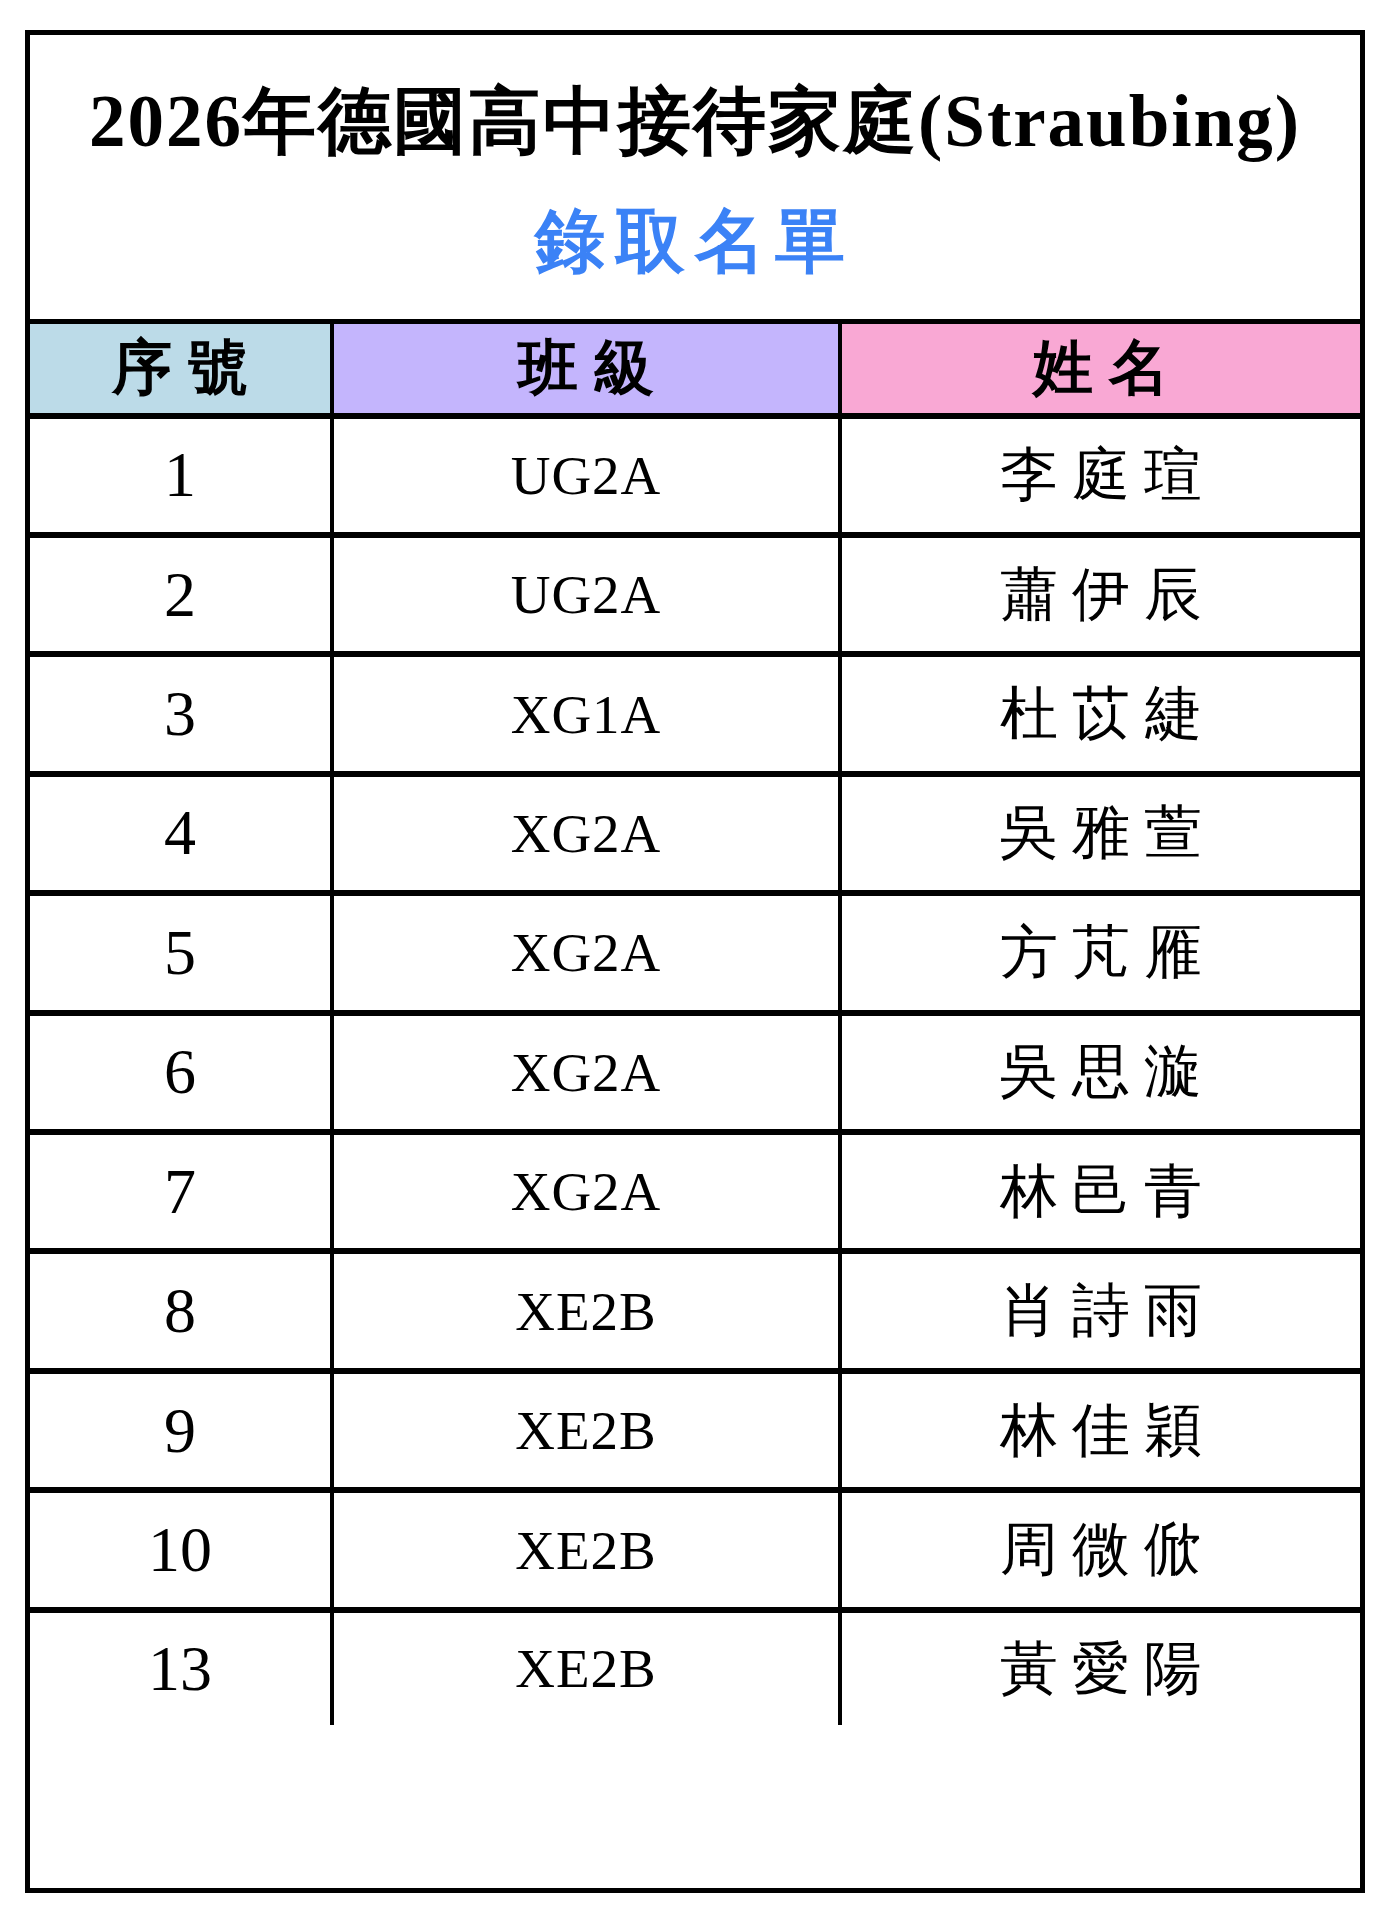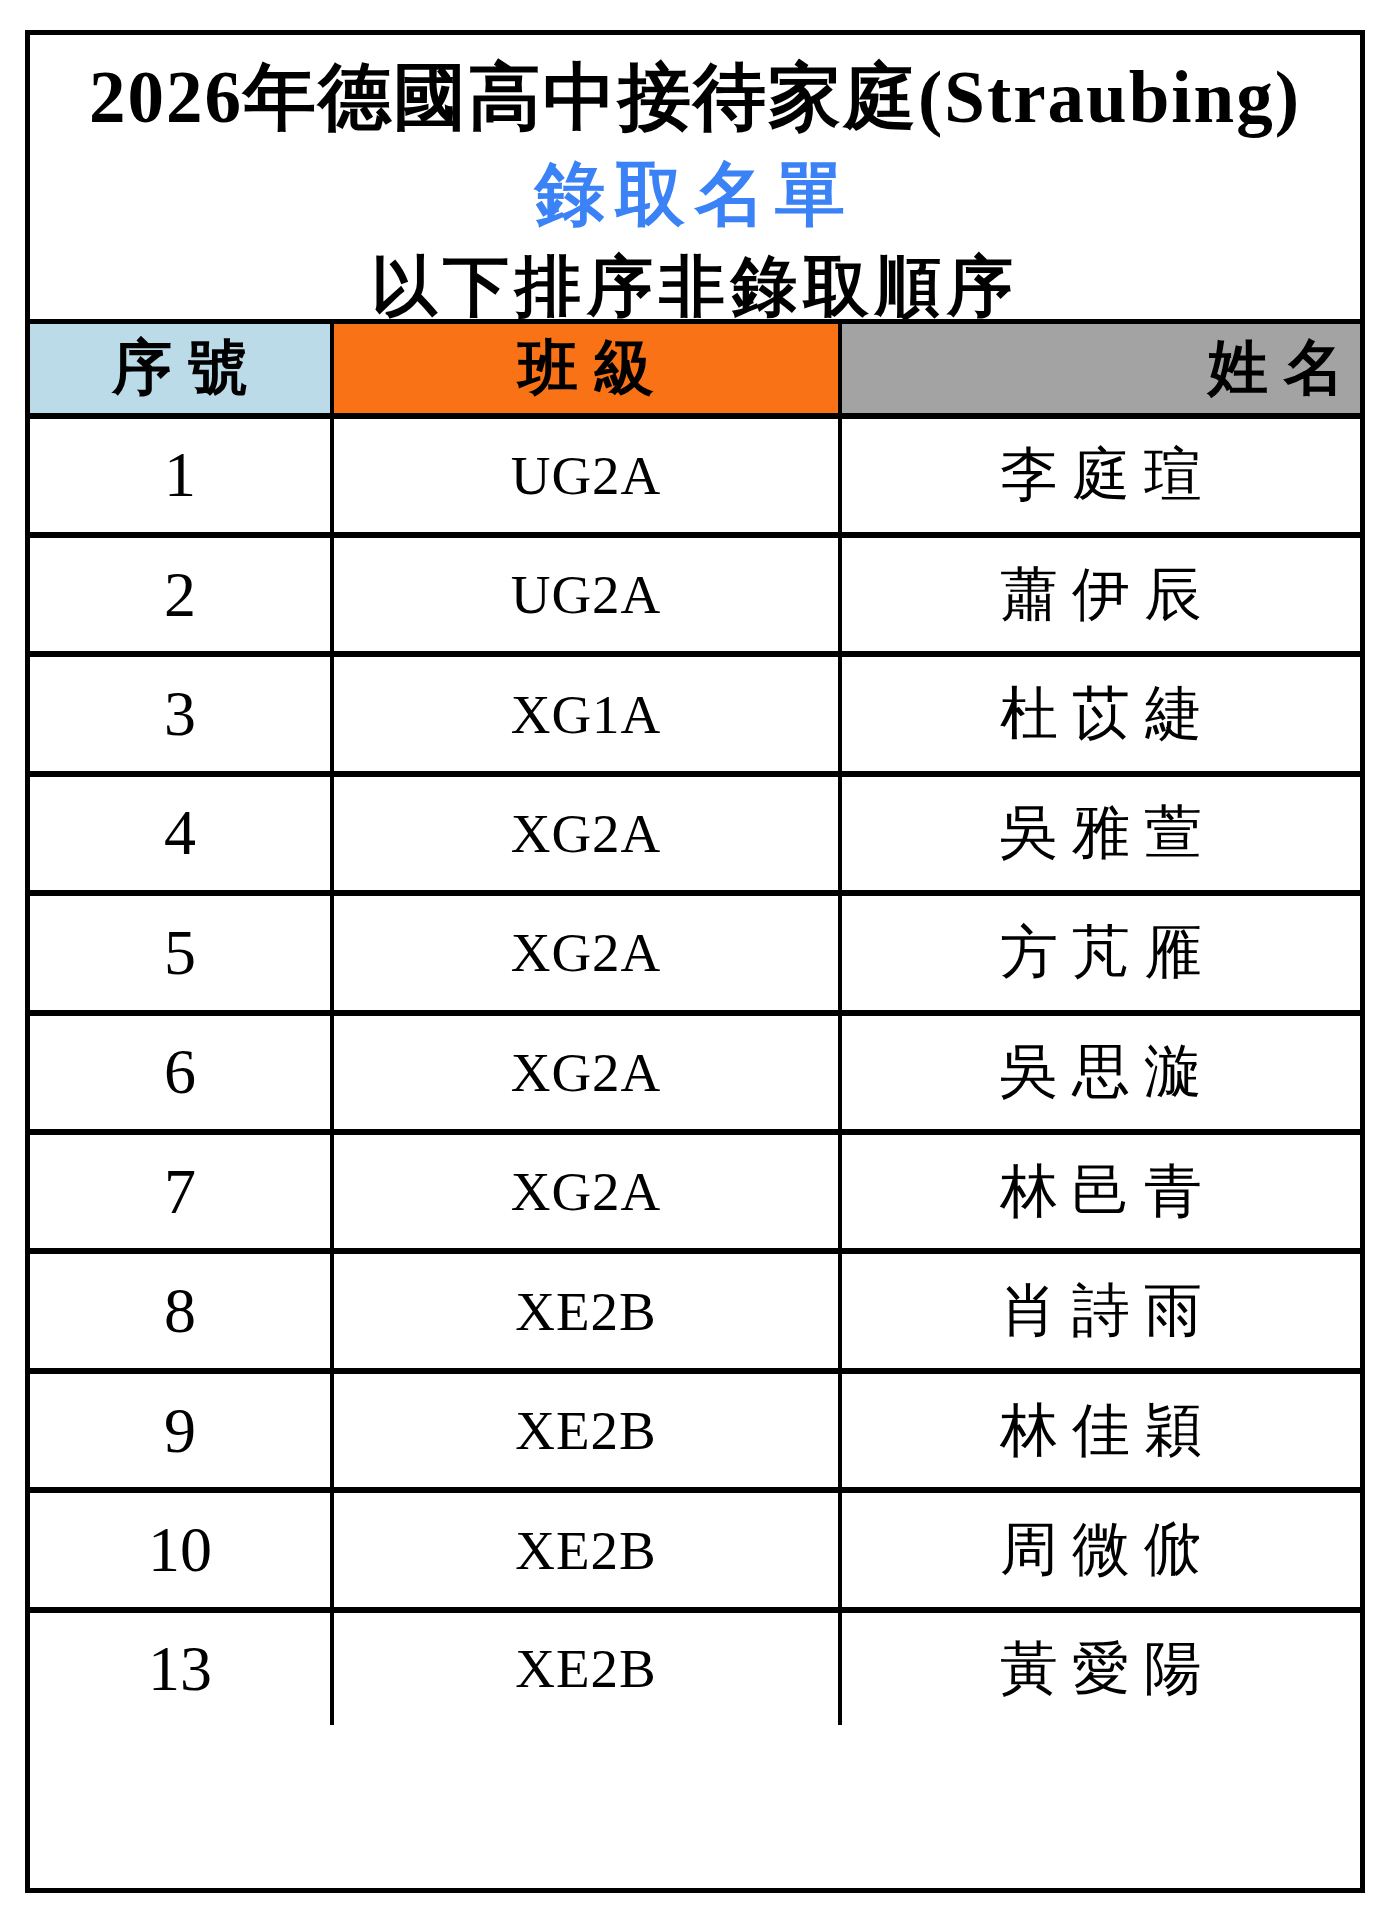--- a/index.html
+++ b/index.html
@@ -102,34 +102,33 @@
   col.c-name { width: auto; }
 </style>
 </head>
 <body>
 
 <div class="sheet">
 
   <div class="title-block">
     <div class="title-main">2026年德國高中接待家庭(Straubing)</div>
     <div class="title-red" style="color: #3b82f6;">錄取名單</div>
-    <div class="title-sub">以下排序非錄取順序</div>
   </div>
 
   <table class="roster">
     <colgroup>
       <col class="c-no">
       <col class="c-class">
       <col class="c-name">
     </colgroup>
     <thead>
       <tr>
         <th style="background: rgb(188, 219, 232);">序號</th>
-        <th style="background: #f97316;">班級</th>
-        <th style="background: #a3a3a3; text-align: right;">姓名</th>
+        <th style="background: #c4b5fd;">班級</th>
+        <th style="background: #f9a8d4;">姓名</th>
       </tr>
     </thead>
     <tbody>
   <tr>
     <td class="num-cell">1</td>
     <td class="class-cell">UG2A</td>
     <td class="name-cell">李庭瑄</td>
   </tr>
 
   <tr>

